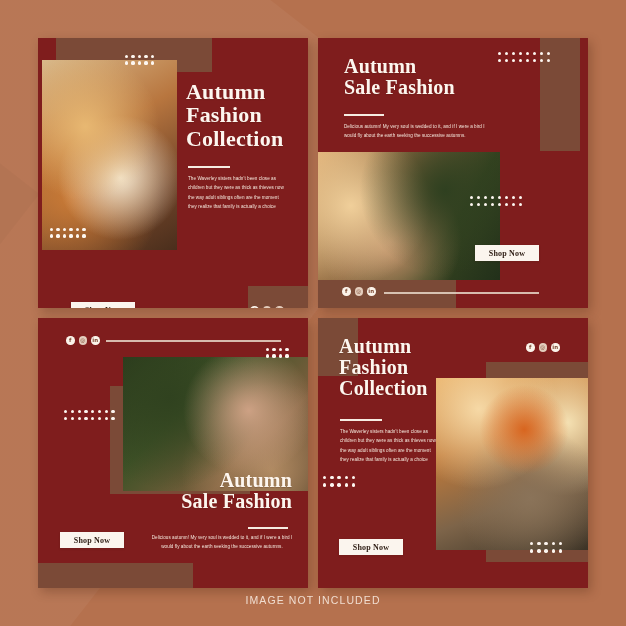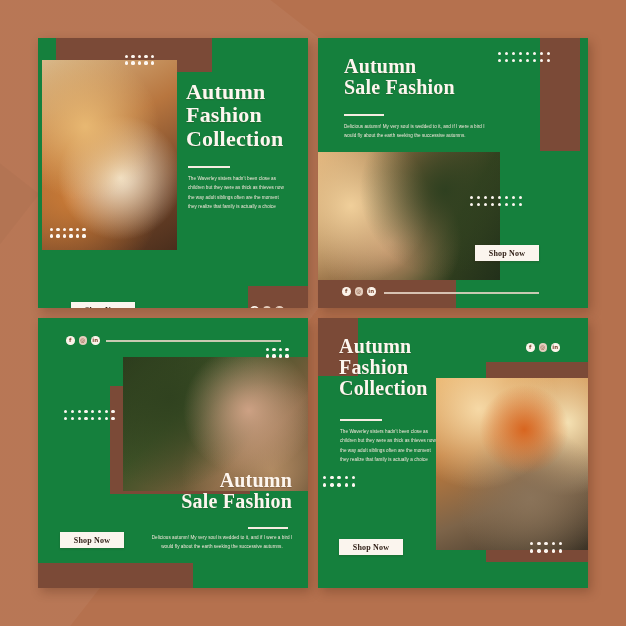--- a/index.html
+++ b/index.html
@@ -58,21 +58,21 @@
     display: grid;
     grid-template-columns: 270px 270px;
     grid-template-rows: 270px 270px;
     gap: 10px;
   }
 
   .card {
     position: relative;
     width: 270px;
     height: 270px;
-    background: #15803d;
+    background: #7f1d1d;
     overflow: hidden;
     box-shadow: 3px 4px 10px rgba(60,25,10,.28);
   }
 
   
   .dark-block { position: absolute; background: #7b4a37; }
   .photo {
     position: absolute;
     overflow: hidden;
     background: #5a4a3a;
@@ -449,13 +449,14 @@
           <i style="width: 3.4px; height: 3.4px;"></i>
           <i style="width: 3.4px; height: 3.4px;"></i>
           <i style="width: 3.4px; height: 3.4px;"></i>
           <i style="width: 3.4px; height: 3.4px;"></i>
           <i style="width: 3.4px; height: 3.4px;"></i>
         </div>
     </div>
 
   </div>
 
+  <div id="caption">IMAGE NOT INCLUDED</div>
 </div>
 
 </body></html>

